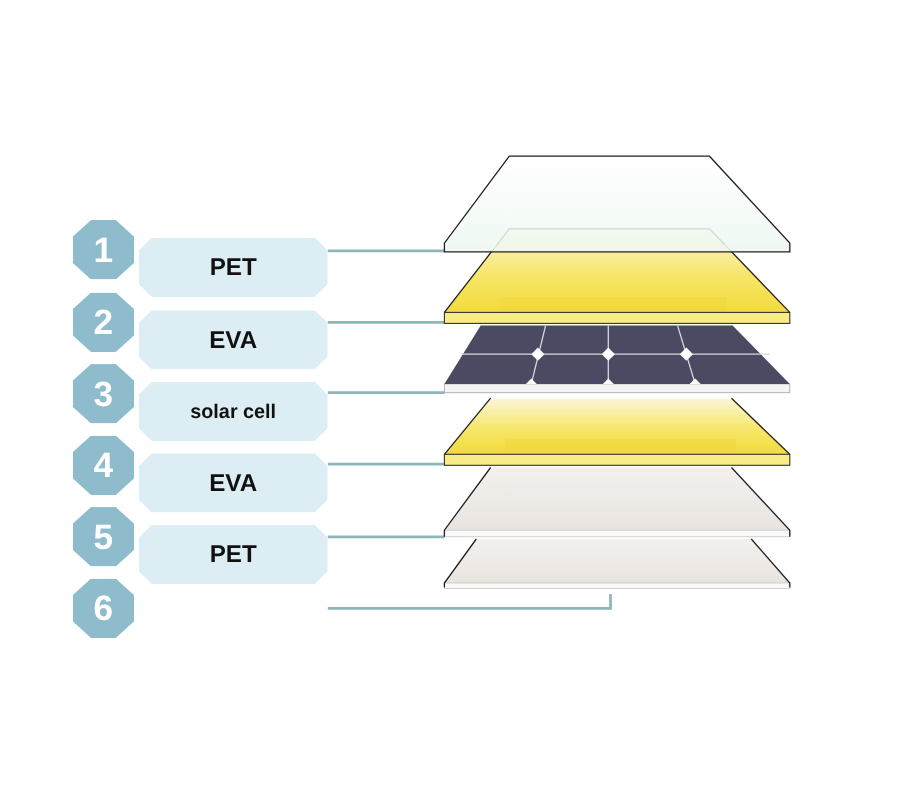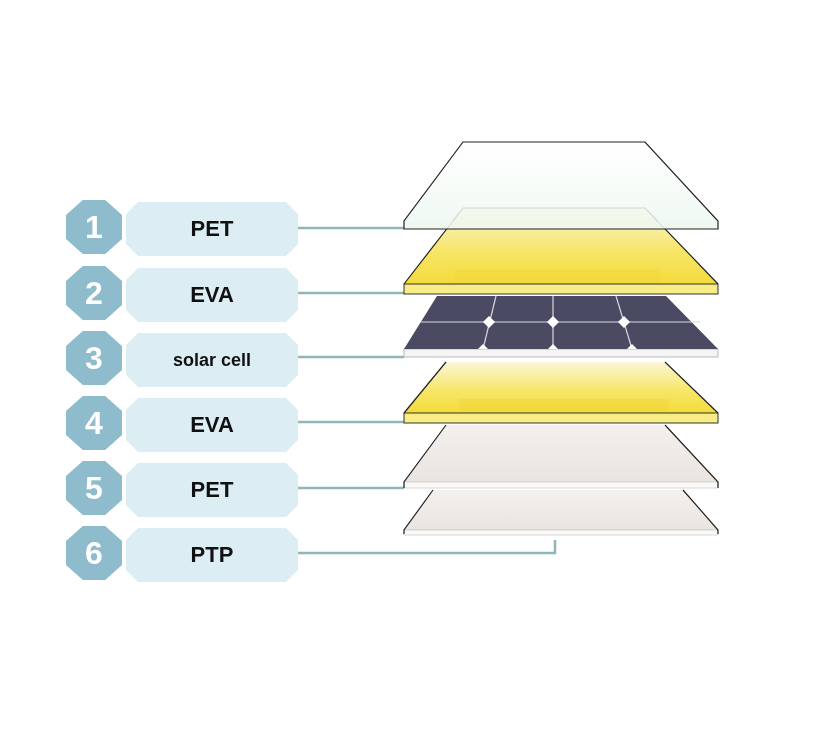--- a/index.html
+++ b/index.html
@@ -5,21 +5,21 @@
   html, body { margin:0; padding:0; background:#ffffff; }
   body { width:825px; height:736px; position:relative; overflow:hidden; font-family:"Liberation Sans", sans-serif; }
   .row { position:absolute; left:66px; height:54px; width:232px; }
   .num {
     position:absolute; left:0; top:0; width:56px; height:54px;
     background:#8fbccc;
     clip-path: polygon(30% 0, 70% 0, 100% 28%, 100% 72%, 70% 100%, 30% 100%, 0 72%, 0 28%);
     color:#ffffff; font-weight:bold; font-size:32px; display:flex; align-items:center; justify-content:center;
   }
   .label {
-    position:absolute; left:60px; top:2px; width:172px; height:54px;
+    position:absolute; left:60px; top:16px; width:172px; height:54px;
     background:#dcedf3;
     clip-path: polygon(7% 0, 93% 0, 100% 22%, 100% 78%, 93% 100%, 7% 100%, 0 78%, 0 22%);
     color:#111; font-weight:bold; font-size:22px; display:flex; align-items:center; justify-content:center;
   }
   .label.small { font-size:18px; }
   svg.layers { position:absolute; left:0; top:0; }
 </style>
 </head>
 <body>
 
@@ -38,21 +38,20 @@
 <div class="row" style="top:396px;">
   <div class="num">4</div>
   <div class="label">EVA</div>
 </div>
 <div class="row" style="top:461px;">
   <div class="num">5</div>
   <div class="label">PET</div>
 </div>
 <div class="row" style="top:526px;">
   <div class="num">6</div>
-  <div class="label">PTP</div>
 </div>
 
 <svg class="layers" width="825" height="736" viewBox="0 0 825 736">
   <defs>
     <linearGradient id="gEva" x1="0" y1="0" x2="0" y2="1">
       <stop offset="0" stop-color="#fbf6d8"></stop>
       <stop offset="0.55" stop-color="#f7e66a"></stop>
       <stop offset="1" stop-color="#f3db3a"></stop>
     </linearGradient>
     <linearGradient id="gPetTop" x1="0" y1="0" x2="0" y2="1">

